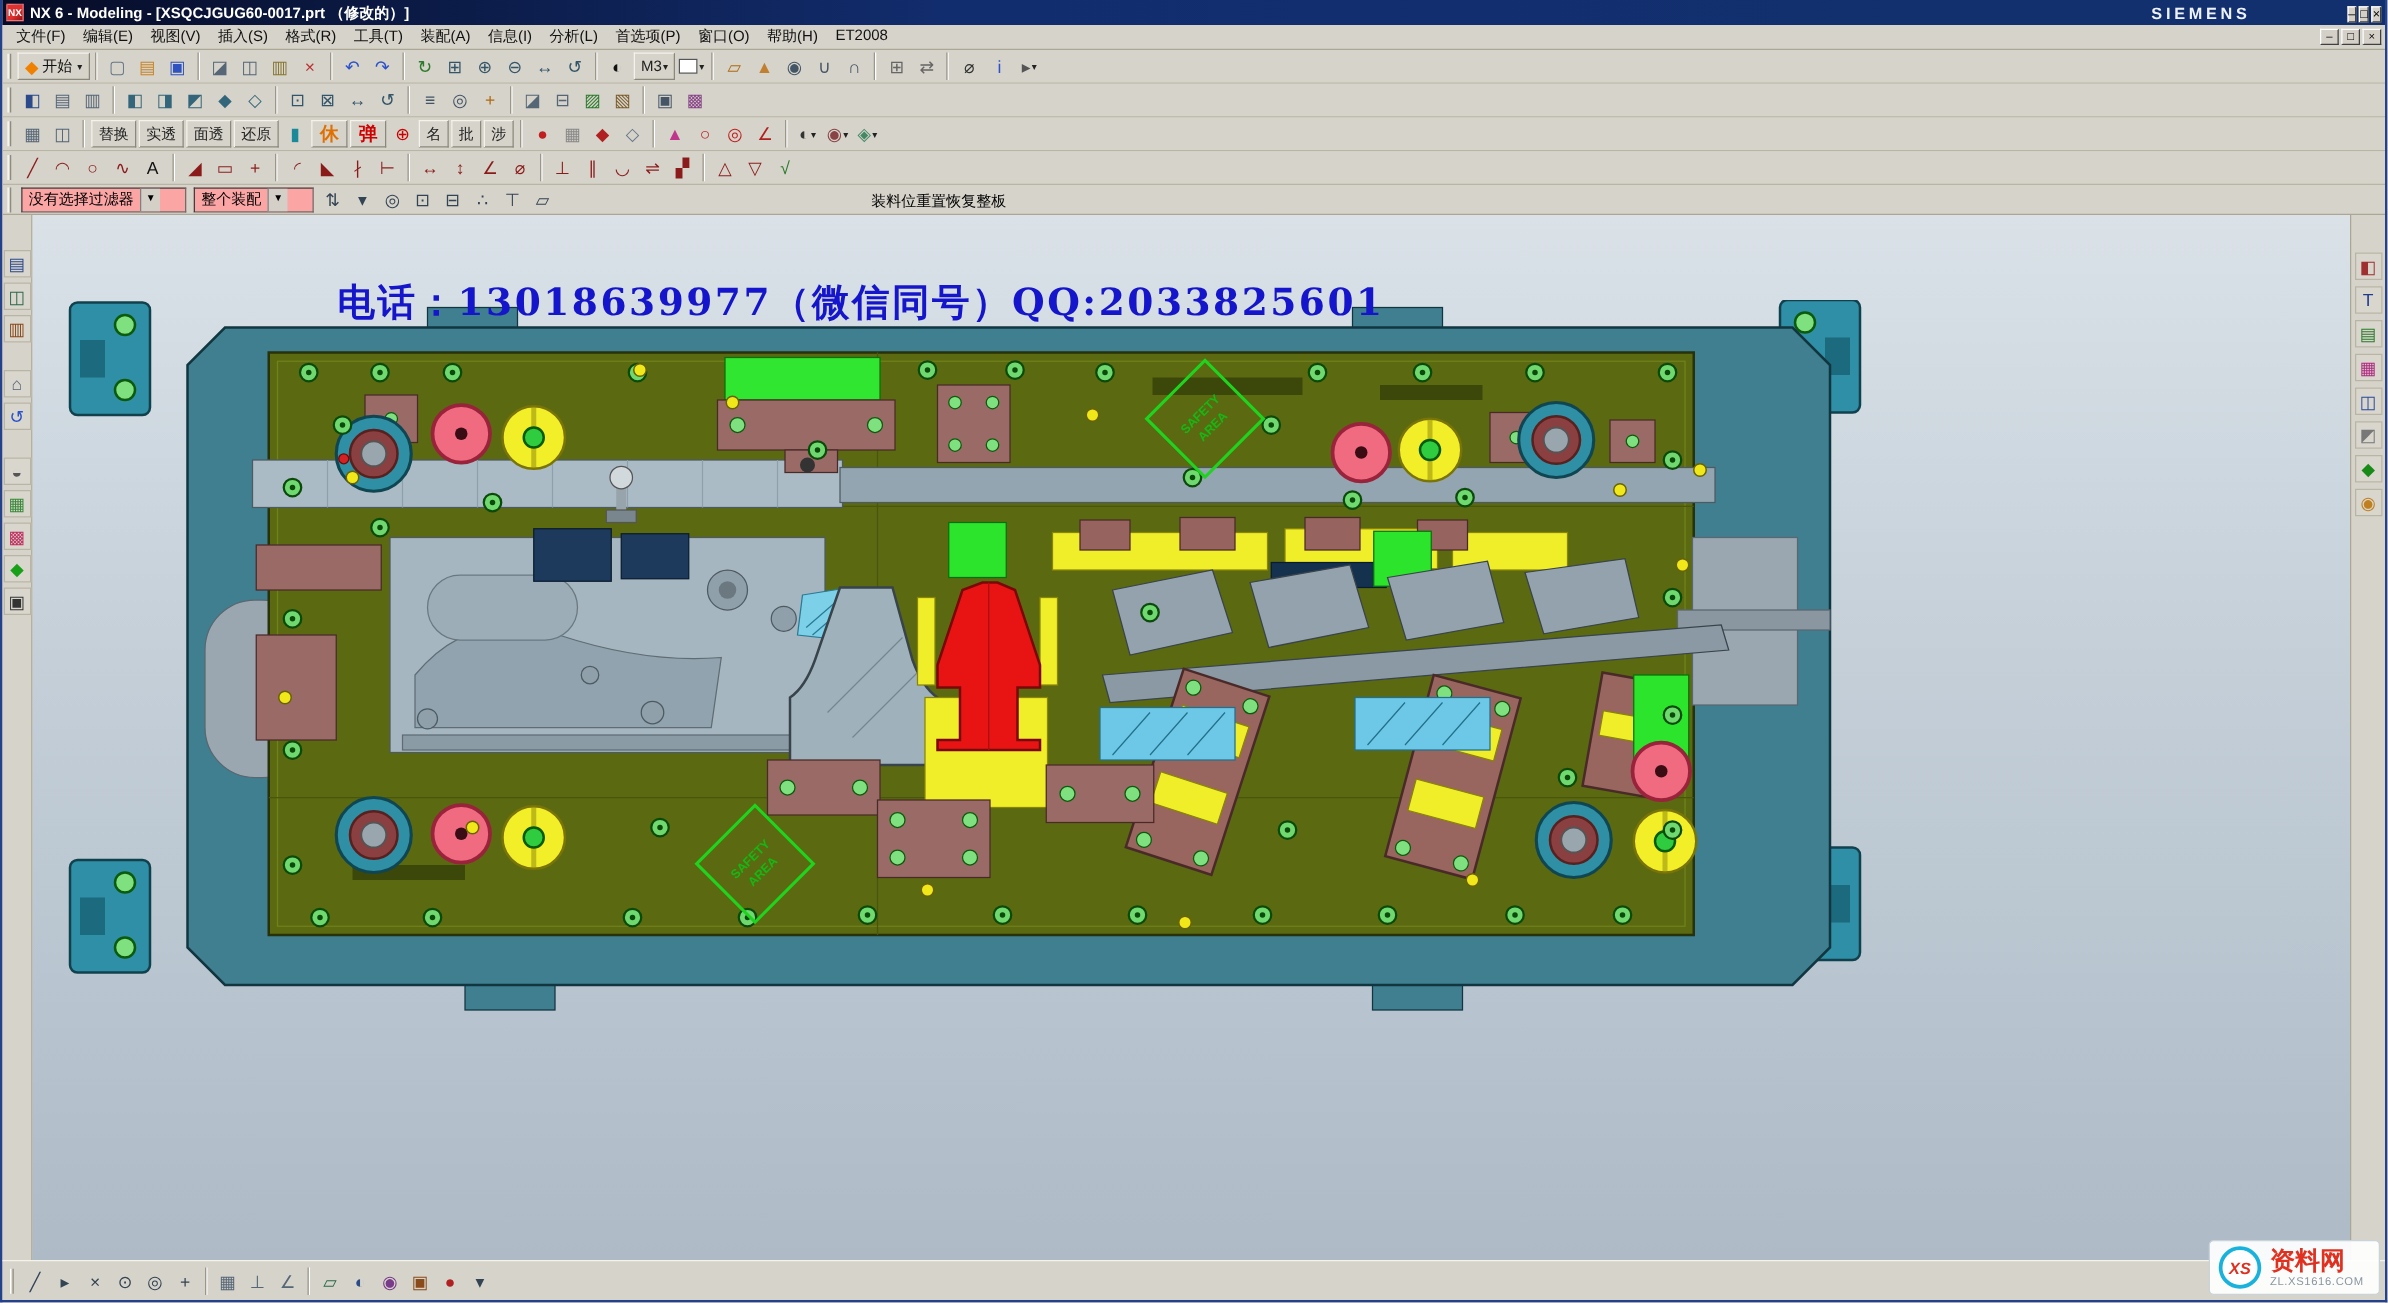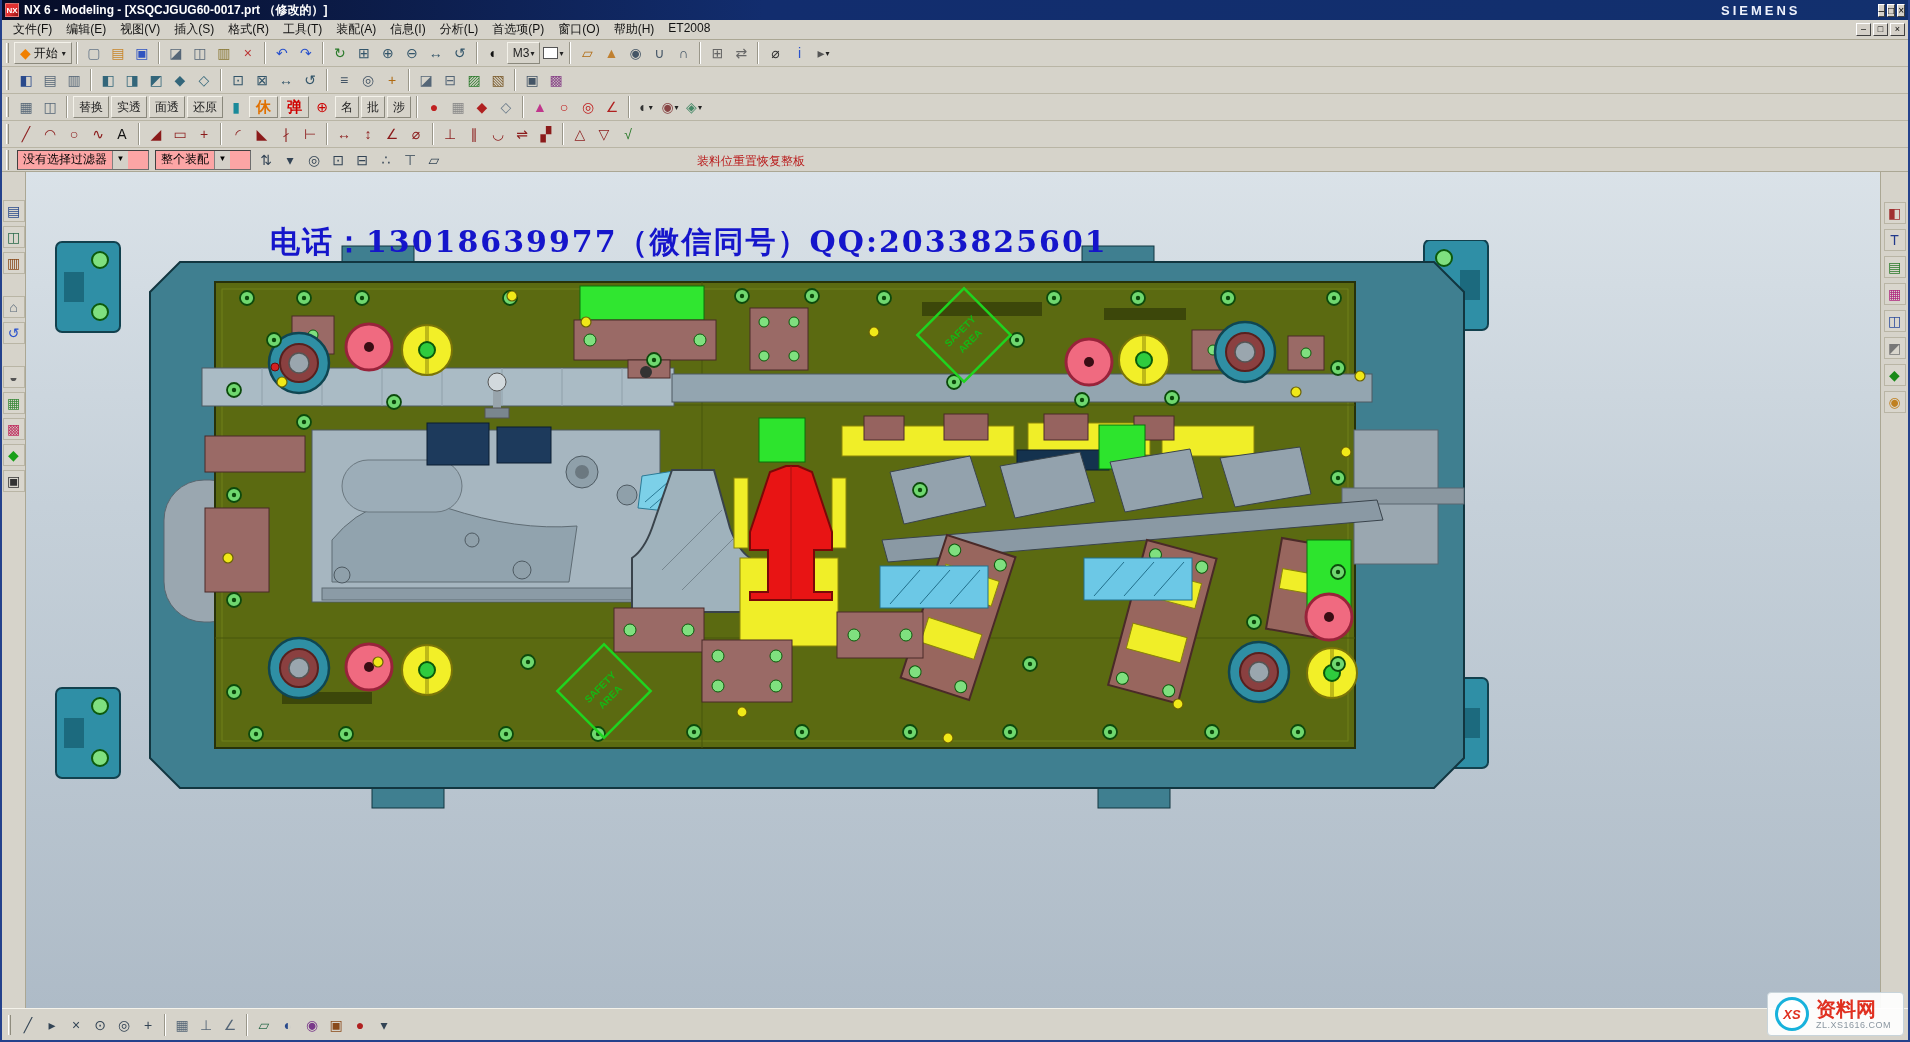--- a/index.html
+++ b/index.html
@@ -27,21 +27,21 @@
 .caret{font-size:8px;margin-left:1px;color:#222}
 .txtbtn{height:22px;padding:2px 5px;font-size:12px;background:#d6d3ca;border:1px solid;border-color:#f4f2ea #8a887c #8a887c #f4f2ea;display:flex;align-items:center;margin:0 1px;color:#222;white-space:nowrap;flex:0 0 auto}
 .txtbtn.big{font-size:15px;font-weight:bold;padding:1px 6px}
 .swatch{width:15px;height:12px;border:1px solid #555;display:inline-block}
 .sep{width:2px;height:22px;border-left:1px solid #9a978a;border-right:1px solid #fff;margin:0 4px;flex:0 0 auto}
 
 .selbar{height:24px;background:#d6d3ca;display:flex;align-items:center;border-bottom:1px solid #aba794;padding:1px 2px;flex:0 0 auto;position:relative}
 .combo{height:20px;background:#fca5a5;border:1px solid #6e6e6e;border-top-color:#404040;border-left-color:#404040;display:flex;align-items:flex-start;font-size:12px;margin:0 3px;flex:0 0 auto}
 .combo .val{padding:0 5px;white-space:nowrap}
 .combo .dbtn{width:16px;height:18px;background:#d4d0c8;border-left:1px solid #808080;text-align:center;font-size:8px;line-height:16px}
-.floatlbl{position:absolute;left:695px;top:5px;font-size:12px;color:#b91c1c;z-index:2;white-space:nowrap}
+.floatlbl{position:absolute;left:695px;top:5px;font-size:12px;color:#000000;z-index:2;white-space:nowrap}
 
 .mainrow{flex:1 1 auto;display:flex;position:relative;min-height:0}
 .dockl{width:24px;background:#d6d3ca;border-right:1px solid #aba794;display:flex;flex-direction:column;align-items:center;padding-top:28px;gap:4px;flex:0 0 auto}
 .dockr{width:28px;background:#d6d3ca;border-left:1px solid #aba794;display:flex;flex-direction:column;align-items:center;padding-top:30px;gap:5px;flex:0 0 auto}
 .dockl .icobtn,.dockr .icobtn{width:22px;height:22px;border:1px solid #b9b5a5;background:#d9d6cd}
 .gap{height:14px;flex:0 0 auto}
 .viewport{flex:1;position:relative;background:linear-gradient(180deg,#dae2e8 0%,#c5d0d9 40%,#aebbc7 100%);overflow:visible}
 .wm1{position:absolute;left:244px;top:-16px;font-family:"DejaVu Serif",serif;font-weight:bold;font-size:60px;letter-spacing:20px;color:#1515cb;z-index:5;white-space:nowrap;text-shadow:1px 1px 0 #4848d8}
 .wm2{position:absolute;left:244px;top:50px;font-family:"DejaVu Serif",serif;font-weight:bold;font-size:30px;letter-spacing:2px;color:#1515cb;z-index:5;white-space:nowrap}
 .cadsvg{position:absolute;left:16px;top:68px}

